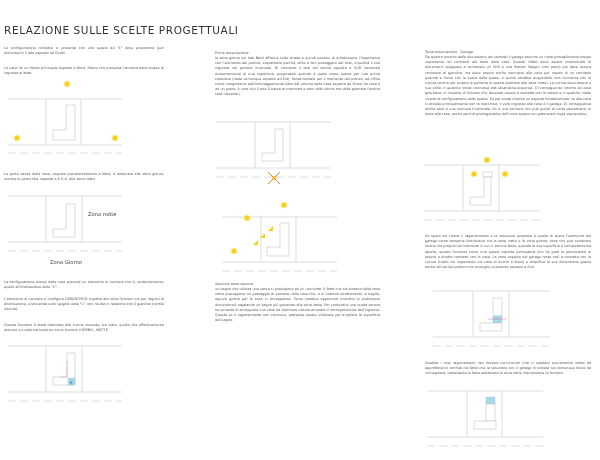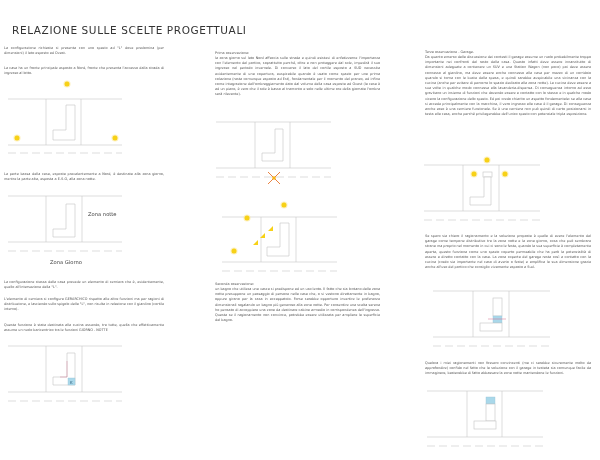--- a/index.html
+++ b/index.html
@@ -2,21 +2,21 @@
 <html><head>
   <meta charset="utf-8">
   <style>
     html, body { margin: 0; padding: 0; }
     body {
       width: 600px; height: 460px; background: #ffffff; position: relative; overflow: hidden;
       font-family: "DejaVu Sans", sans-serif; color: #555;
     }
     .title {
       position: absolute; left: 4px; top: 24px;
-      font-size: 10.5px; letter-spacing: 0.6px; color: #333; font-weight: normal; margin-left: 8px;
+      font-size: 10.5px; letter-spacing: 0.6px; color: #333; font-weight: normal;
     }
     .p {
       position: absolute; font-size: 3.4px; line-height: 5.2px; color: #555; text-align: justify;
     }
     .lbl { position: absolute; font-size: 5.2px; color: #444; }
     svg.diag { position: absolute; overflow: visible; }
     .ln { stroke: #c8c8c8; stroke-width: 0.6; fill: none; }
     .dash { stroke: #c8c8c8; stroke-width: 0.6; stroke-dasharray: 8 4; fill: none; }
     .house { stroke: #c4c4c4; stroke-width: 0.6; fill: #fff; }
     .sun { fill: #f7d117; }

